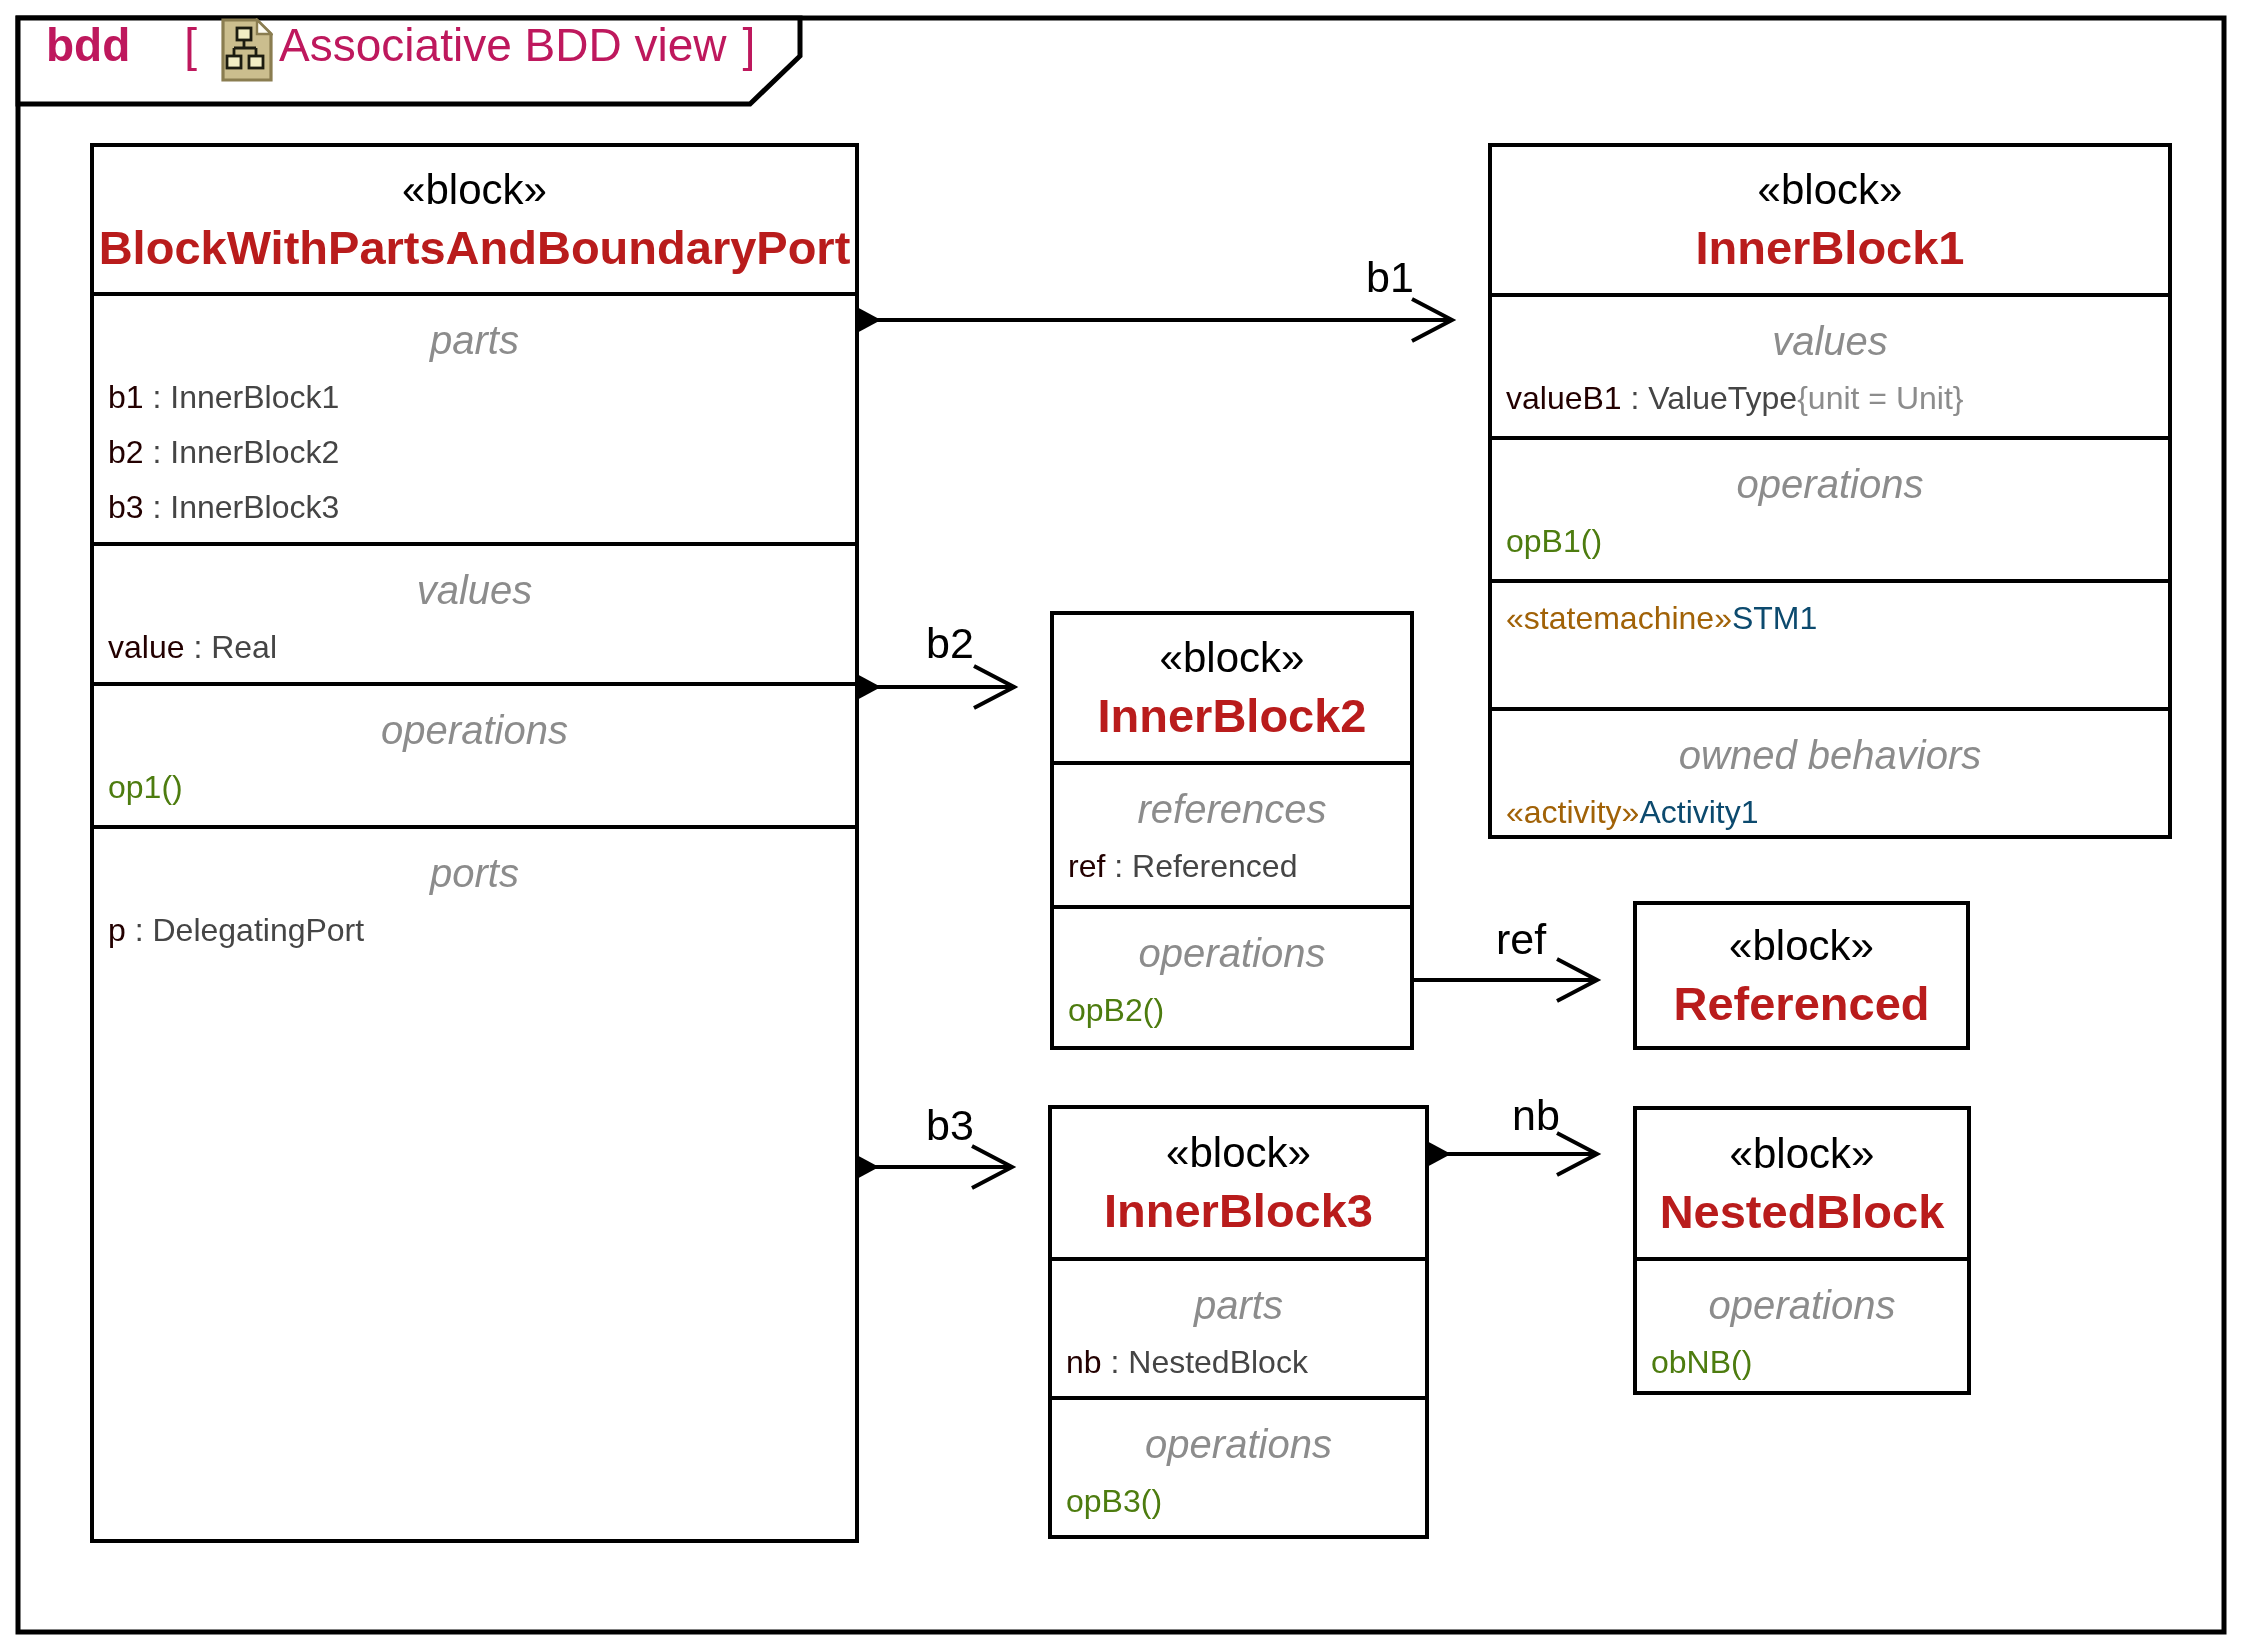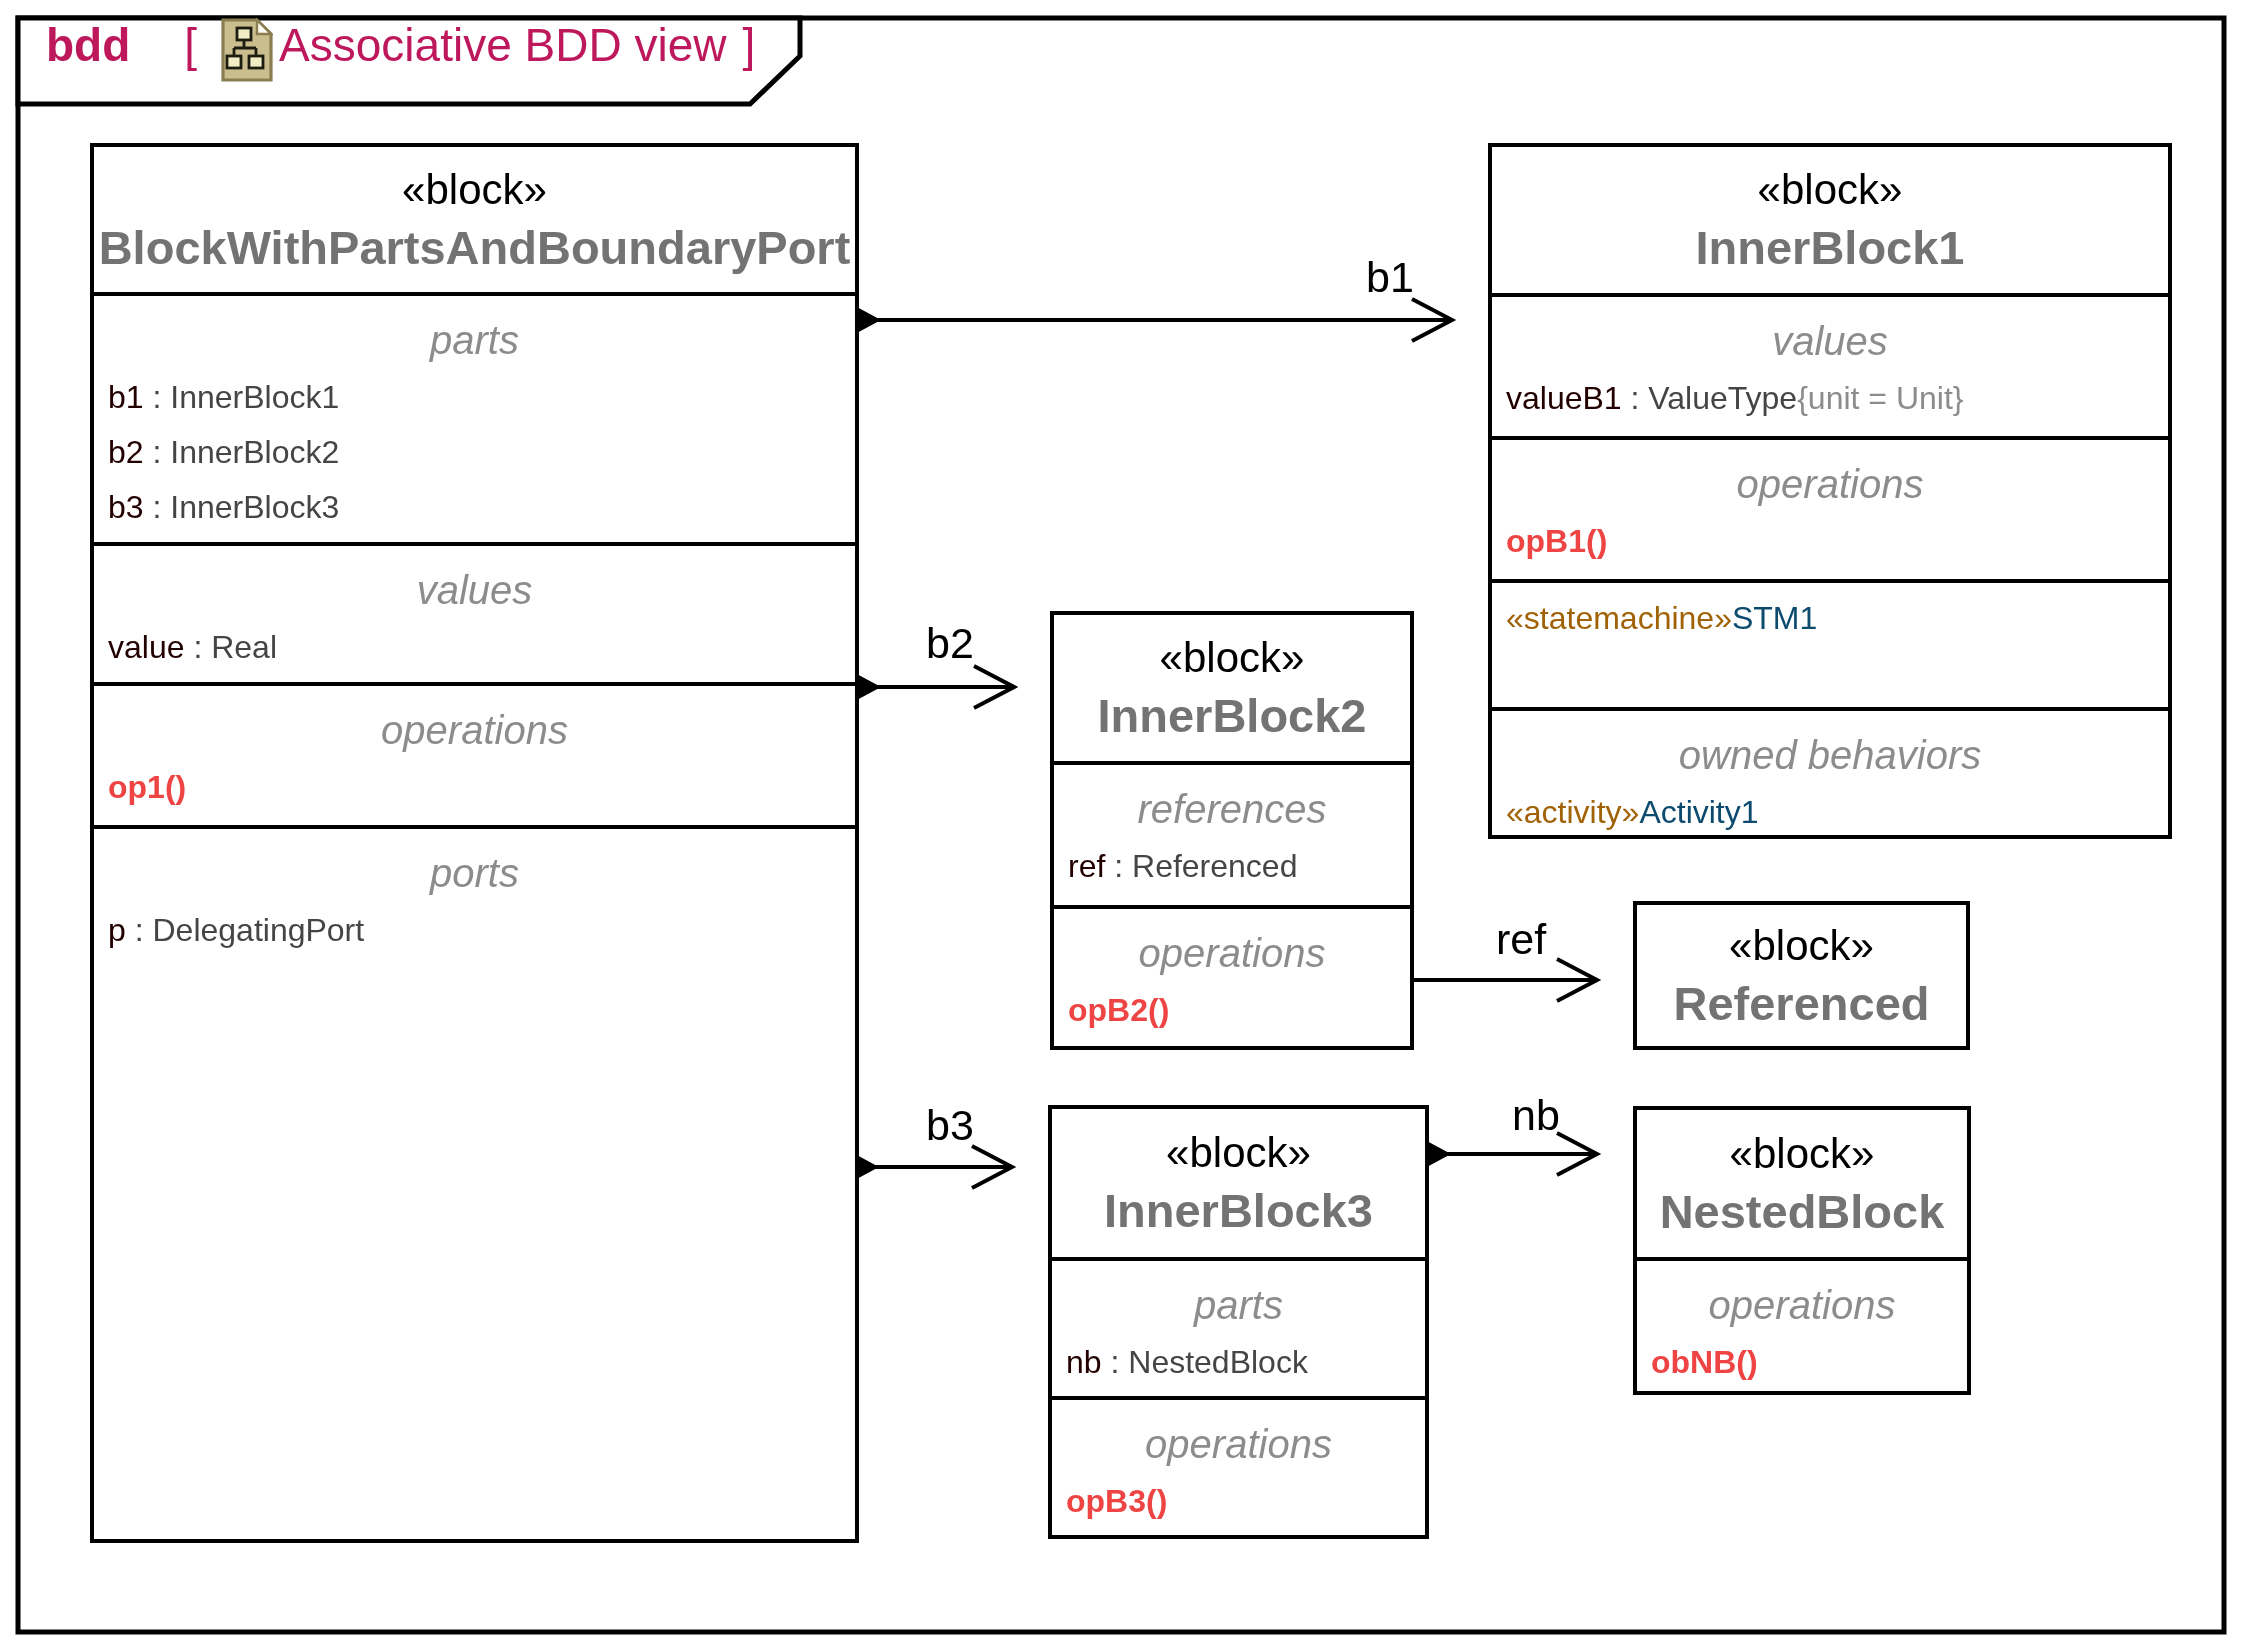--- a/index.html
+++ b/index.html
@@ -6,27 +6,27 @@
   body {
     width:2242px; height:1650px; position:relative; background:#ffffff;
     font-family:"Liberation Sans", sans-serif; overflow:hidden;
   }
   svg.overlay { position:absolute; left:0; top:0; }
   .block { position:absolute; background:#fff; border:4px solid #000; box-sizing:border-box;margin-left:32px; }
   .comp { position:absolute; left:0; right:0; box-sizing:border-box; overflow:hidden; }
   .divided { border-top:4px solid #000; }
   .title { display:flex; flex-direction:column; align-items:center; justify-content:center; gap:13px; }
   .stereo-line { font-size:42px; color:#000; line-height:1; }
-  .name-line { font-size:47px; font-weight:bold; color:#737373; line-height:1; }
+  .name-line { font-size:47px; font-weight:bold; color:#b91c1c; line-height:1; }
   .clabel { text-align:center; font-style:italic; font-size:40px; color:#8c8c8c; padding-top:22px; line-height:1.1; }
   .rows { padding:8px 8px 0 14px; font-size:32px; line-height:55px; white-space:nowrap; }
   .pname { color:#230000; }
   .ptype { color:#454545; }
   .psuffix { color:#8c8c8c; }
-  .op { color:#ef4444;font-weight:bold; }
+  .op { color:#4d7c0f; }
   .stereo { color:#a16207; }
   .bname { color:#0c4a6e; }
   .conn-label { position:absolute; font-size:43px; color:#000; line-height:1; white-space:nowrap; }
   .tab-content {
     position:absolute; left:18px; top:18px; width:760px; height:84px;
     display:flex; align-items:flex-start; padding-left:28px; box-sizing:border-box;
     font-size:46px; color:#be185d; white-space:nowrap;
   }
   .tab-kind { font-weight:bold; margin-right:38px; }
   .tab-bracket { margin:0 16px; }

